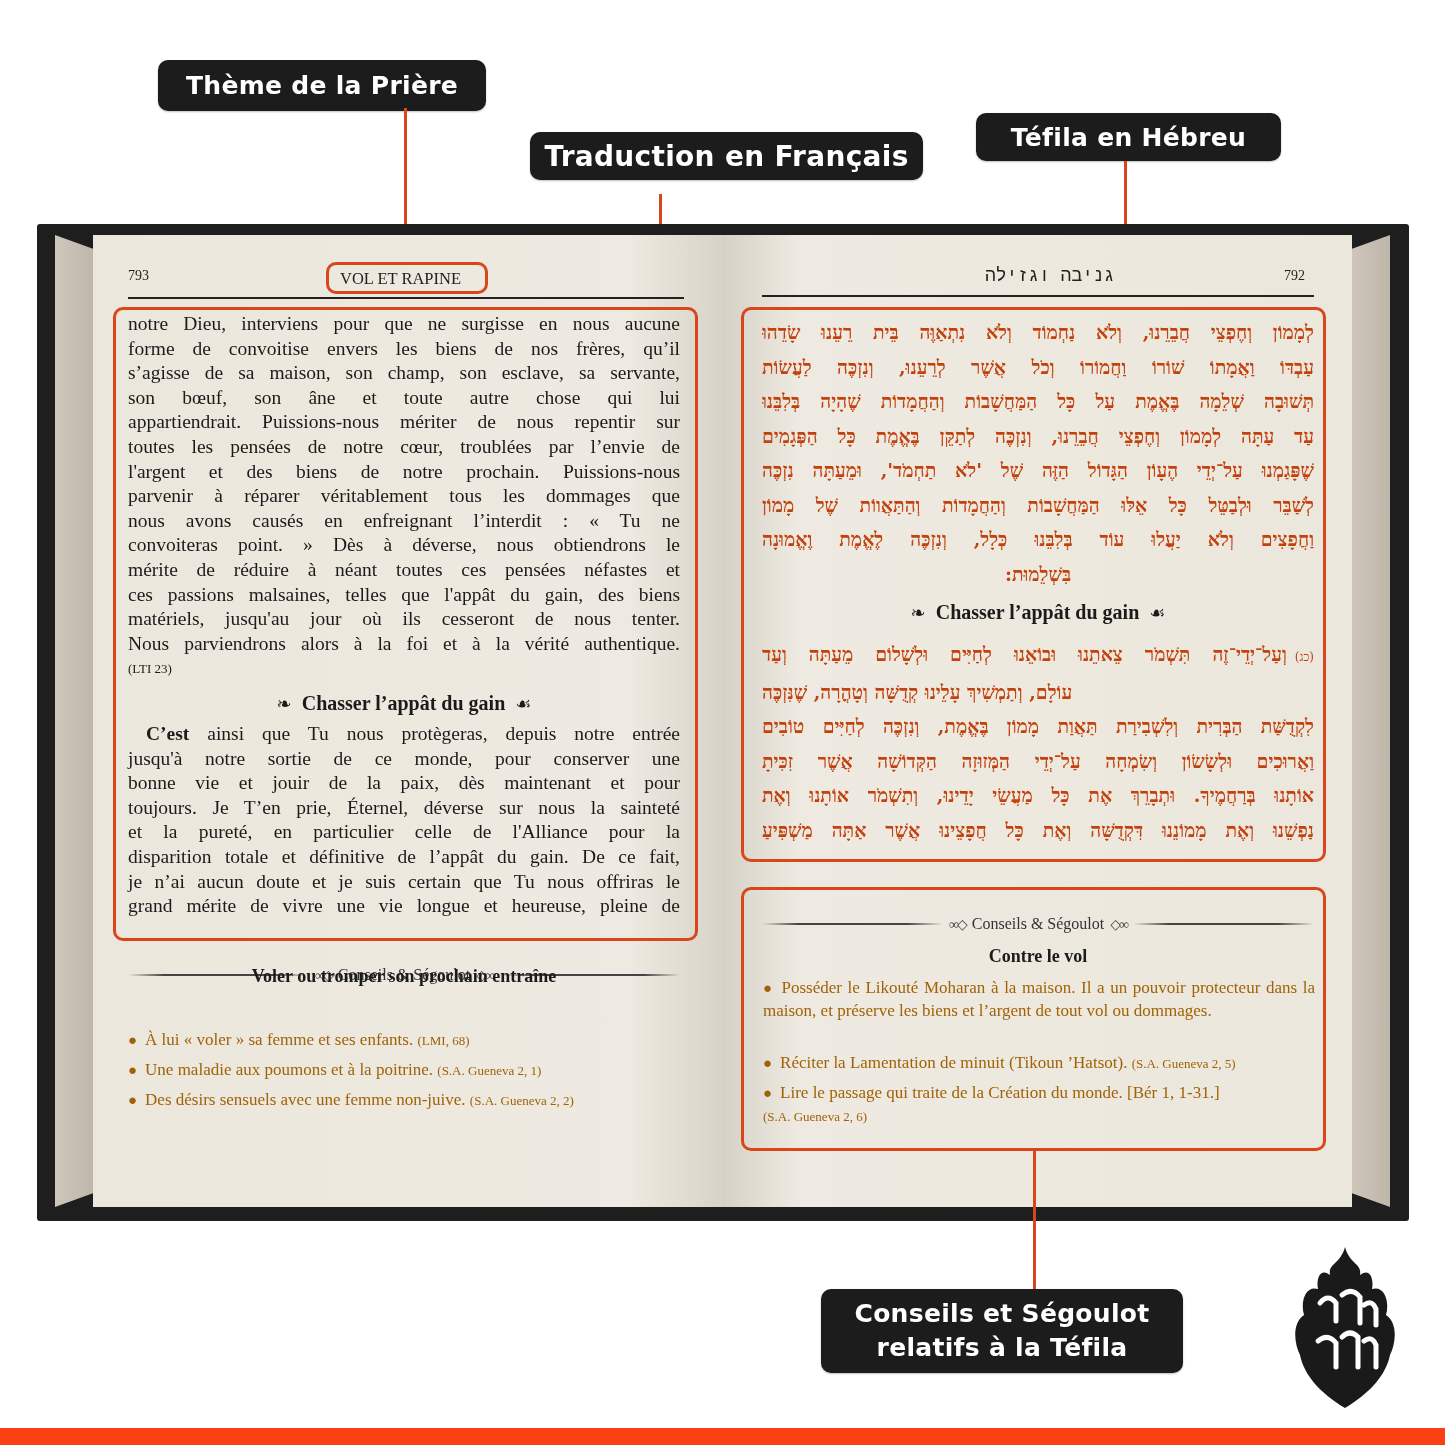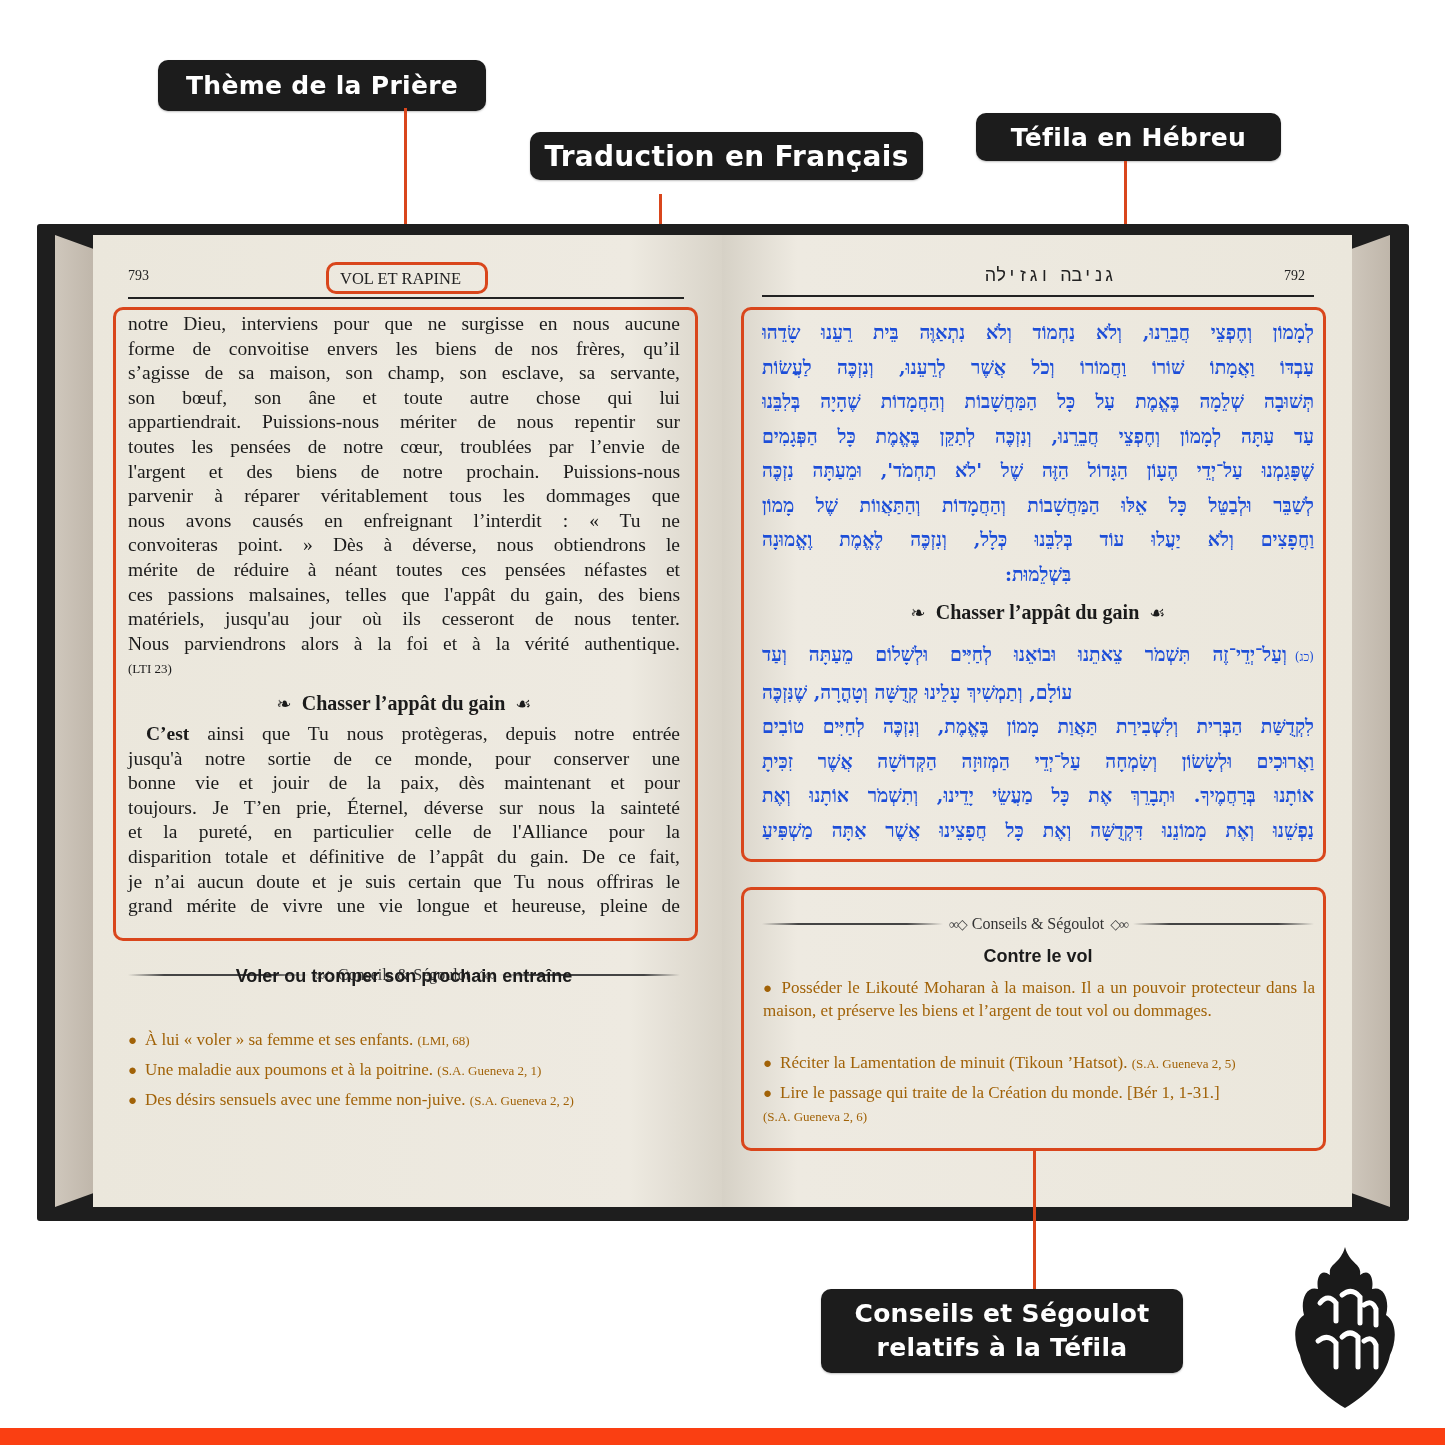--- a/index.html
+++ b/index.html
@@ -37,31 +37,31 @@
     .fr-text .last { text-align-last: left; }
     .ref { font-size: 13px; }
     .sect-title {
       position: absolute; font-family: "Liberation Serif", serif; font-weight: bold;
       font-size: 20px; text-align: center; color: #1b1b1b;
     }
     .flourish { font-weight: normal; font-size: 18px; margin: 0 10px; }
 
     .he-text {
       position: absolute; direction: rtl; font-family: "DejaVu Serif", serif;
-      font-weight: bold; font-size: 19px; line-height: 34.5px; color: #1d4ed8;
+      font-weight: bold; font-size: 19px; line-height: 34.5px; color: #c2410c;
       text-align: justify; text-align-last: justify;
     }
     .he-line { display: block; white-space: nowrap; overflow: hidden; }
     .he-line.center { text-align: center; text-align-last: center; }
 
     .divider { position: absolute; display: flex; align-items: center; gap: 6px; font-family: "Liberation Serif", serif; font-size: 16px; color: #333; }
     .divider .bar { flex: 1; height: 2px; background: linear-gradient(90deg, transparent, #444 20%, #444 80%, transparent); position: relative; }
     .divider .orn { font-size: 14px; color: #444; letter-spacing: -2px; }
 
-    .tip-title { position: absolute; font-family: Liberation Sans, sans-serif; font-weight: bold; font-size: 18px; text-align: center; color: #1b1b1b; }
+    .tip-title { position: absolute; font-family: Liberation Serif, serif; font-weight: bold; font-size: 18px; text-align: center; color: #1b1b1b; }
     .tip { position: absolute; font-family: "Liberation Serif", serif; font-size: 17px; line-height: 22.5px; color: #a16207; text-align: justify; }
     .tip .dot { font-size: 15px; margin-right: 8px; }
     .tip .src { font-size: 13px; }
 
     .bottom-bar { position: absolute; left: 0; top: 1428px; width: 1445px; height: 17px; background: #fa3f12; }
     .logo { position: absolute; left: 1290px; top: 1245px; width: 110px; height: 165px; }
   </style>
 </head>
 <body>
 

